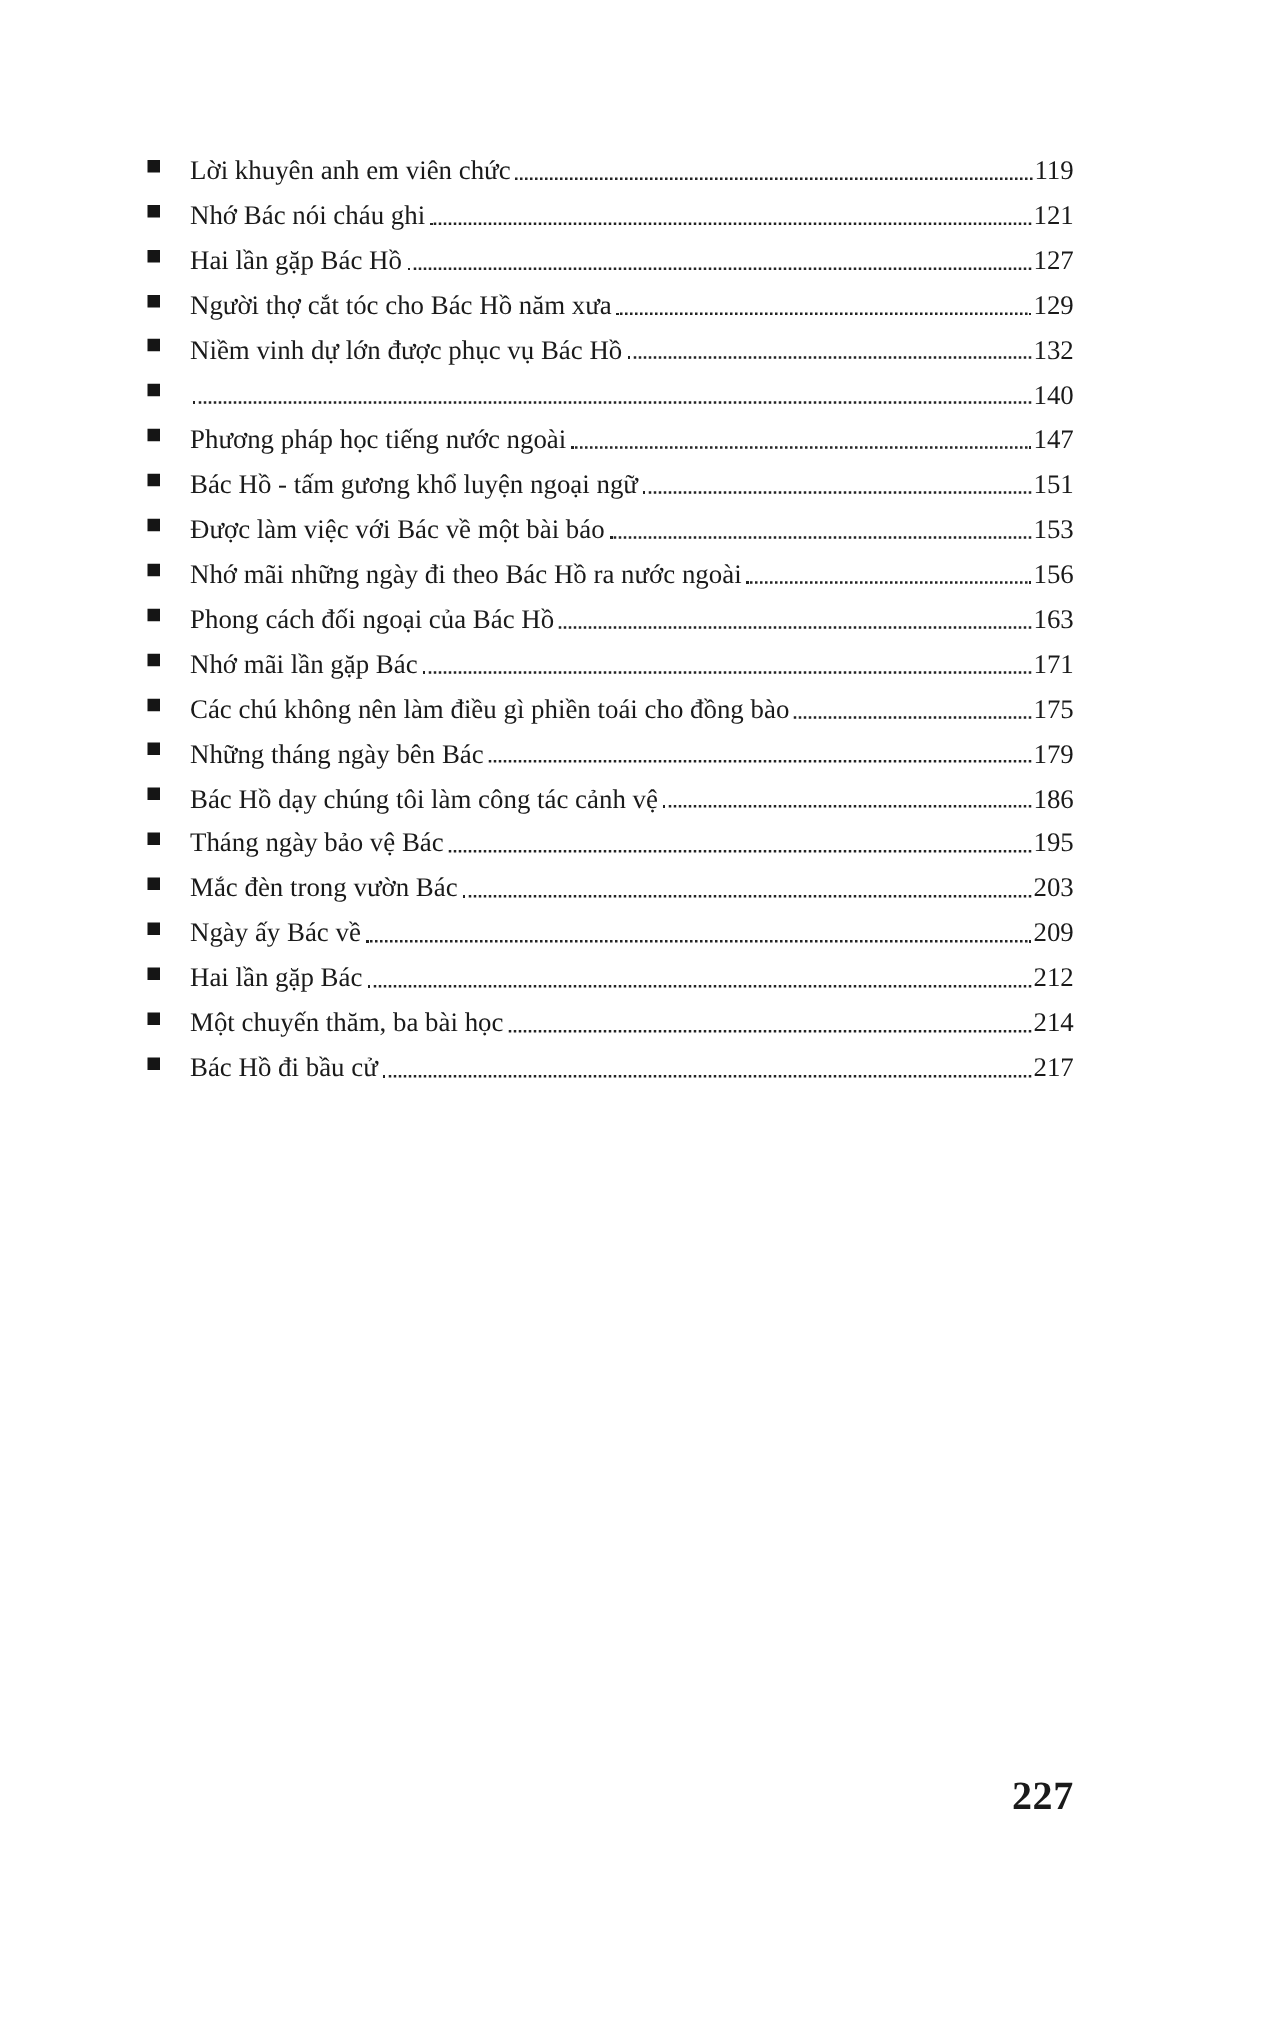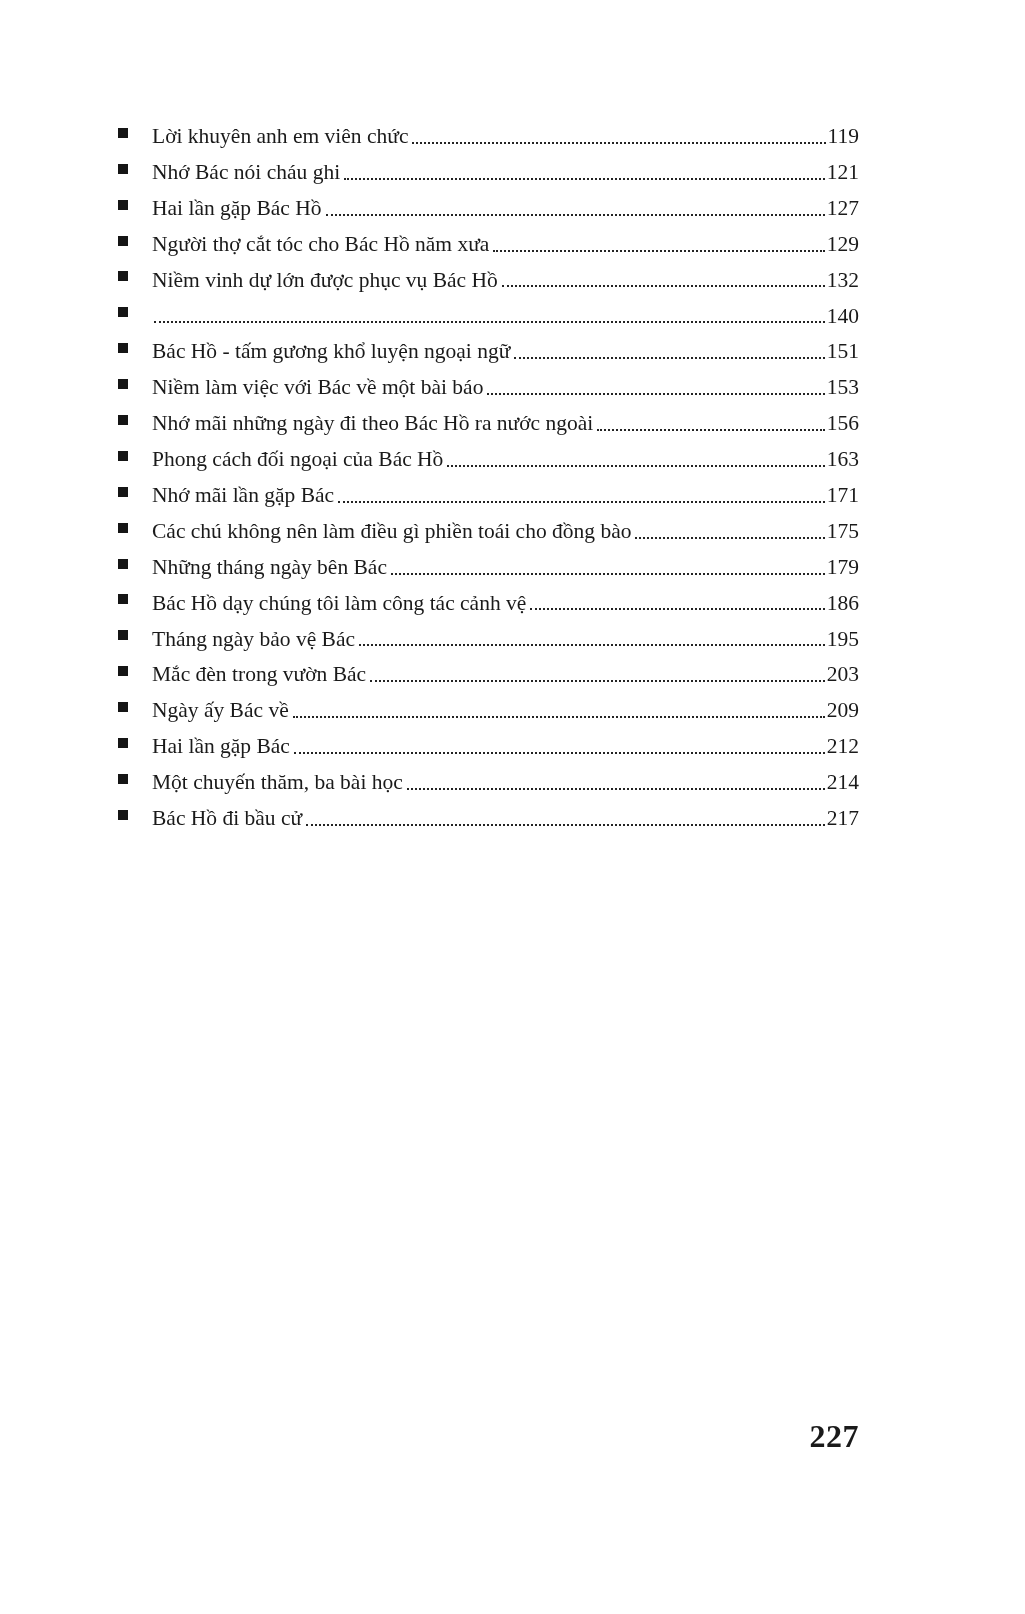--- a/index.html
+++ b/index.html
@@ -103,31 +103,37 @@
     <span class="dots"></span>
     <span class="pagenum">132</span>
   </li>
 
   <li class="toc-row">
     <span class="bullet"></span>
     <span class="dots"></span>
     <span class="pagenum">140</span>
   </li>
 
+  <li class="toc-row">
+    <span class="bullet"></span>
+    <span class="title">Phương pháp học tiếng nước ngoài</span>
+    <span class="dots"></span>
+    <span class="pagenum">147</span>
+  </li>
 
   <li class="toc-row">
     <span class="bullet"></span>
     <span class="title">Bác Hồ - tấm gương khổ luyện ngoại ngữ</span>
     <span class="dots"></span>
     <span class="pagenum">151</span>
   </li>
 
   <li class="toc-row">
     <span class="bullet"></span>
-    <span class="title">Niềm làm việc với Bác về một bài báo</span>
+    <span class="title">Được làm việc với Bác về một bài báo</span>
     <span class="dots"></span>
     <span class="pagenum">153</span>
   </li>
 
   <li class="toc-row">
     <span class="bullet"></span>
     <span class="title">Nhớ mãi những ngày đi theo Bác Hồ ra nước ngoài</span>
     <span class="dots"></span>
     <span class="pagenum">156</span>
   </li>

